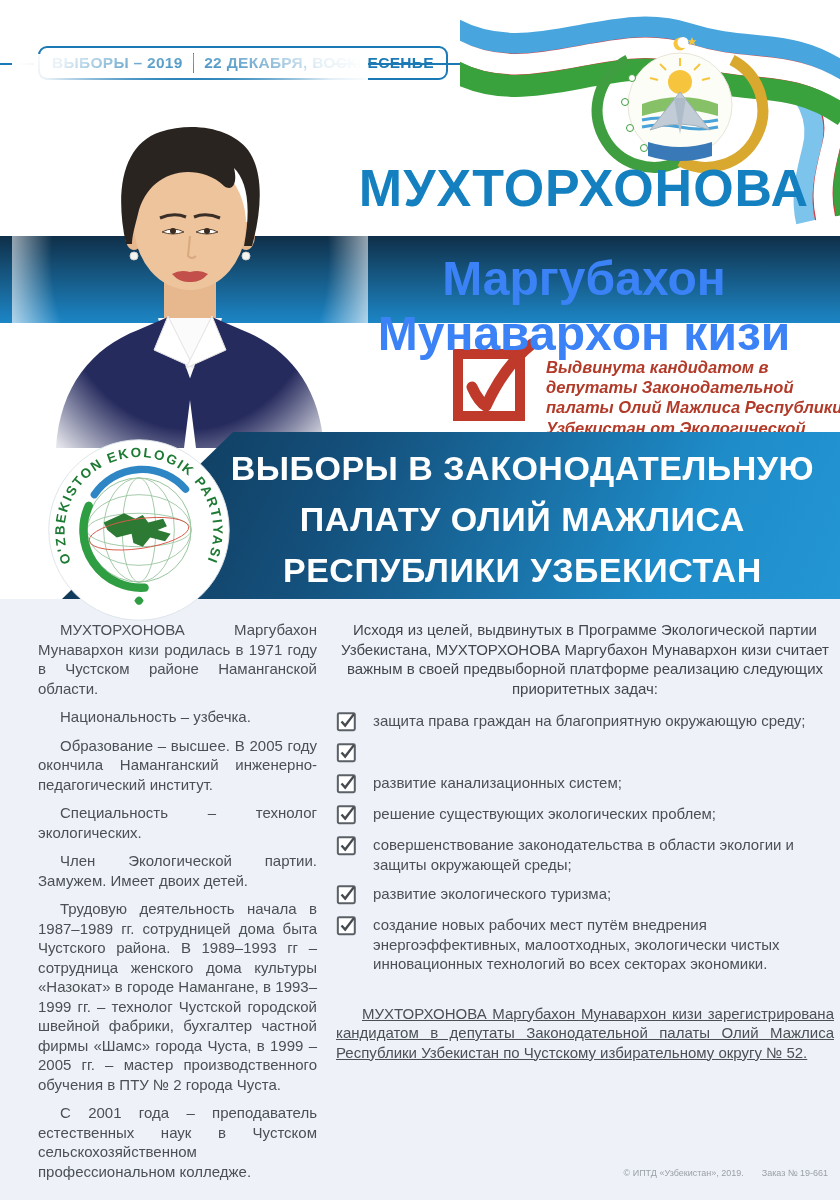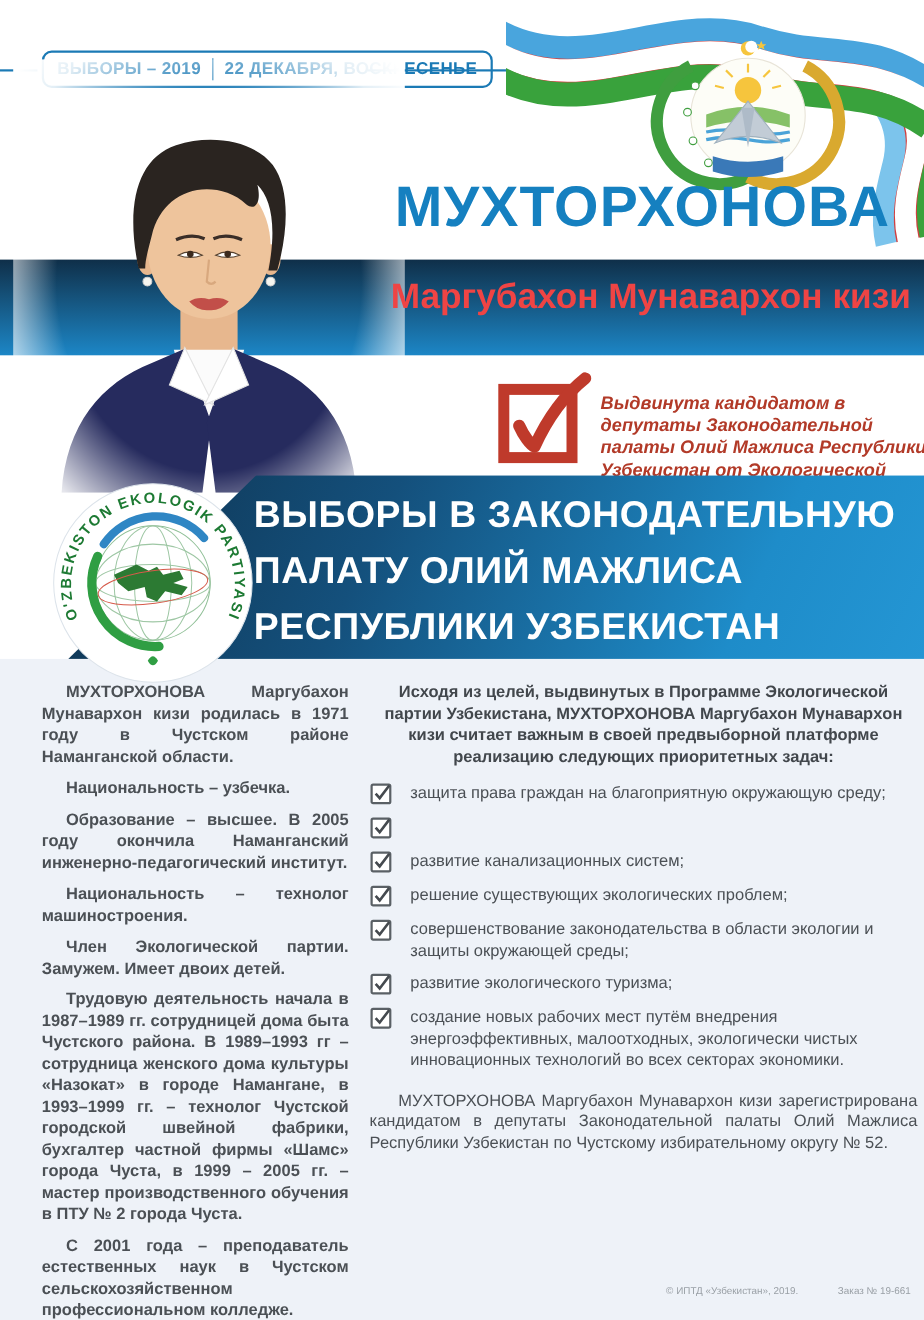--- a/index.html
+++ b/index.html
@@ -29,21 +29,21 @@
   .surname{
     position:absolute;left:340px;right:12px;top:158px;z-index:5;
     font-size:52px;font-weight:bold;color:#1580c0;text-align:center;letter-spacing:1px;
   }
   .band2{
     position:absolute;left:0;right:0;top:236px;height:87px;z-index:1;
     background:linear-gradient(180deg,#0f2f49 0%,#155179 38%,#1c86c6 100%);
   }
   .given-name{
     position:absolute;left:340px;right:12px;top:251px;z-index:5;
-    font-size:32px;font-weight:bold;color:#ef4444;text-align:right;
+    font-size:48px;font-weight:bold;color:#3b82f6;text-align:center;
   }
 
   
   .photo-wrap{position:absolute;left:42px;top:84px;width:296px;height:364px;z-index:3;}
   .photo-wrap::after{
     content:"";position:absolute;inset:-30px;
     background:radial-gradient(ellipse at 50% 48%, rgba(255,255,255,0) 55%, rgba(255,255,255,.88) 80%, #ffffff 93%);
   }
 
   
@@ -54,41 +54,41 @@
   }
 
   
   .main-banner{
     position:absolute;left:0;right:0;top:432px;height:167px;z-index:4;
     background:linear-gradient(115deg,#0d2c45 0%,#14507c 40%,#1e8cc9 80%,#2496d4 100%);
     -webkit-clip-path:polygon(233px 0,100% 0,100% 100%,62px 100%);
     clip-path:polygon(233px 0,100% 0,100% 100%,62px 100%);
   }
   .banner-text{
-    position:absolute;right:26px;top:443px;z-index:5;text-align:left;
+    position:absolute;right:26px;top:443px;z-index:5;text-align:center;
     font-size:34px;font-weight:bold;color:#fff;line-height:51px;letter-spacing:.5px;
   }
   .party-logo{position:absolute;left:46px;top:437px;width:186px;height:186px;z-index:6;}
 
   
   .bottom-bg{position:absolute;left:0;right:0;top:599px;height:601px;background:#eef2f8;z-index:1;}
   .col-left{
     position:absolute;left:38px;top:620px;width:279px;z-index:2;
     font-size:15px;line-height:19.5px;color:#4b5055;text-align:justify;
   }
-  .col-left p{margin:0 0 9px;text-indent:22px;font-weight:bold;}
+  .col-left p{margin:0 0 9px;text-indent:22px;}
   .col-right{position:absolute;left:336px;top:620px;width:498px;z-index:2;color:#4b5055;font-size:15px;}
-  .intro{font-weight:bold;text-align:center;line-height:19.5px;margin:0 0 13px;color:#42474c;}
+  .intro{font-weight:normal;text-align:center;line-height:19.5px;margin:0 0 13px;color:#42474c;}
   .item{display:flex;gap:15px;margin-bottom:10px;align-items:flex-start;line-height:19.5px;}
   .item .cbx{flex:0 0 22px;width:22px;height:22px;margin-top:-1px;}
-  .outro{margin:17px 0 0;text-indent:26px;text-align:justify;line-height:19.5px;}
+  .outro{margin:30px 0 0;text-indent:26px;text-align:justify;line-height:19.5px;text-decoration:underline;}
 
   .footer{
     position:absolute;right:12px;top:1168px;z-index:2;
-    font-size:9px;color:#9aa0a6;display:flex;gap:36px;
+    font-size:9px;color:#9aa0a6;display:flex;gap:18px;
   }
 </style>
 </head>
 <body>
 
 <div class="page">
 
   <div class="rule rule-left"></div>
   <div class="badge">
     <span>ВЫБОРЫ – 2019</span>
@@ -207,21 +207,21 @@
     <ellipse cx="100" cy="104" rx="54" ry="16" fill="none" stroke="#d65a4a" stroke-width="1" transform="rotate(-8 100 104)"></ellipse>
     <path d="M95,176 q5,-9 10,0 q-5,9 -10,0 Z" fill="#2f9e43"></path>
   </svg>
 
   <div class="bottom-bg"></div>
 
   <div class="col-left">
     <p>МУХТОРХОНОВА Маргубахон Мунаварxон кизи родилась в 1971 году в Чустском районе Наманганской области.</p>
     <p>Национальность – узбечка.</p>
     <p>Образование – высшее. В 2005 году окончила Наманганский инженерно-педагогический институт.</p>
-    <p>Национальность – технолог машиностроения.</p>
+    <p>Специальность – технолог экологических.</p>
     <p>Член Экологической партии. Замужем. Имеет двоих детей.</p>
     <p>Трудовую деятельность начала в 1987–1989 гг. сотрудницей дома быта Чустского района. В 1989–1993 гг – сотрудница женского дома культуры «Назокат» в городе Намангане, в 1993–1999 гг. – технолог Чустской городской швейной фабрики, бухгалтер частной фирмы «Шамс» города Чуста, в 1999 – 2005 гг. – мастер производственного обучения в ПТУ № 2 города Чуста.</p>
     <p>С 2001 года – преподаватель естественных наук в Чустском сельскохозяйственном профессиональном колледже.</p>
   </div>
 
   <div class="col-right">
     <p class="intro">Исходя из целей, выдвинутых в Программе Экологической партии Узбекистана, МУХТОРХОНОВА Маргубахон Мунаварxон кизи считает важным в своей предвыборной платформе реализацию следующих приоритетных задач:</p>
 
     <div class="item">
       <svg class="cbx" viewBox="0 0 24 24">

